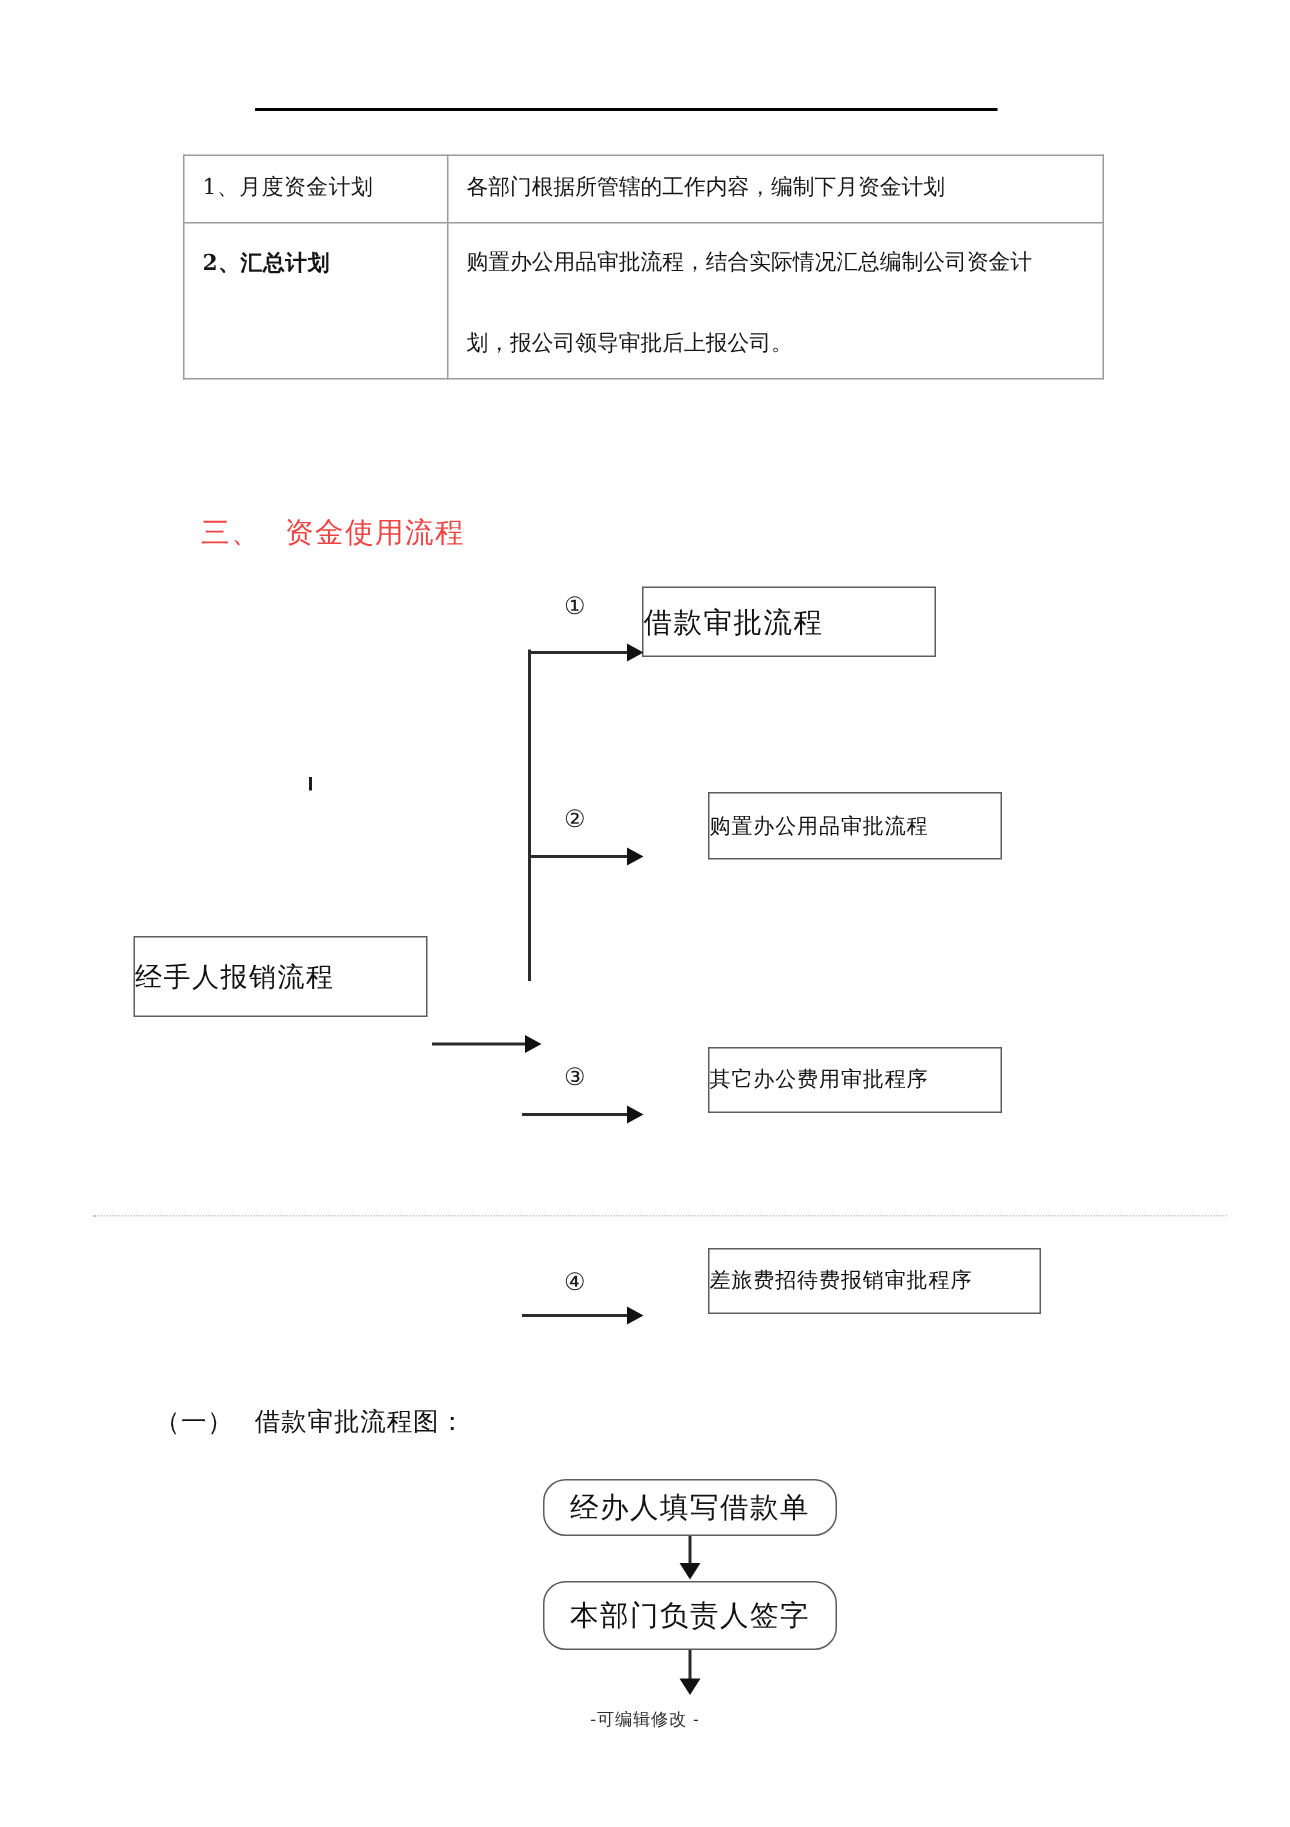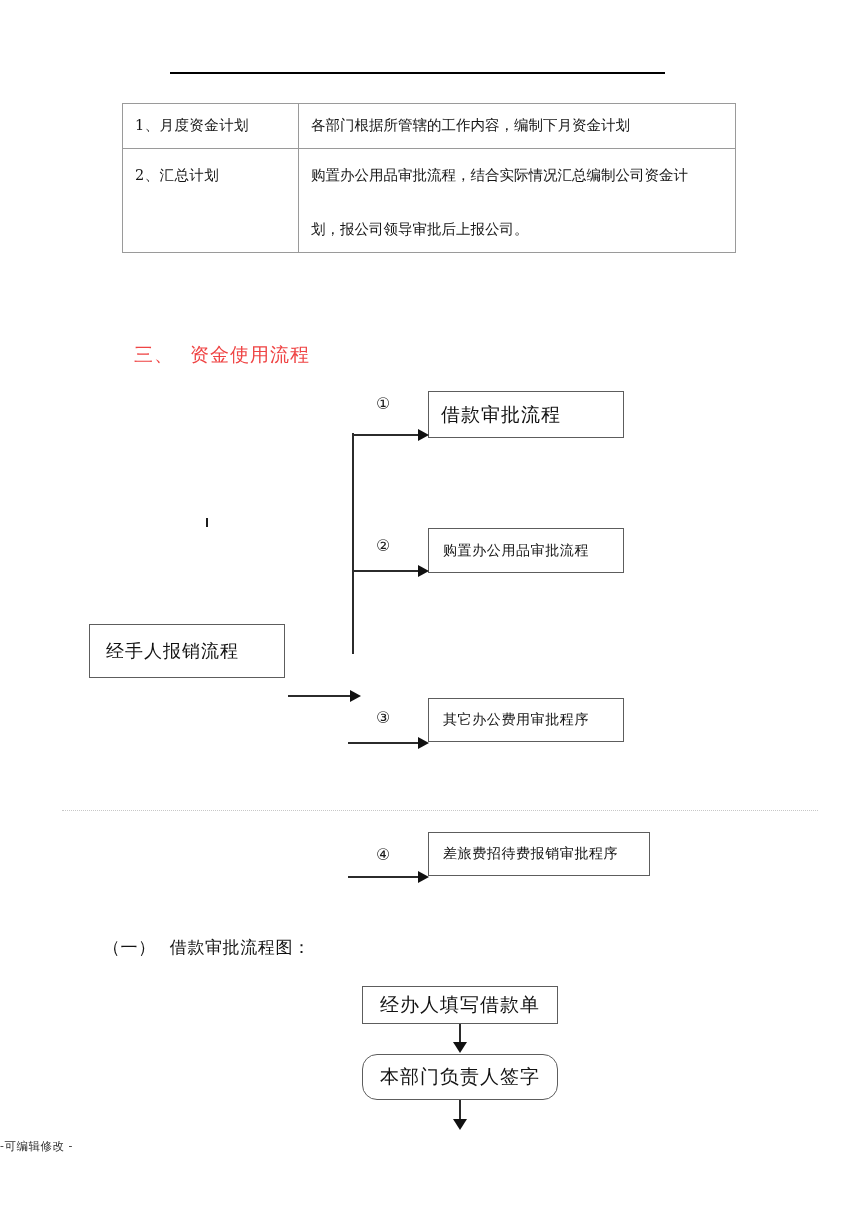--- a/index.html
+++ b/index.html
@@ -47,21 +47,21 @@
     line-height: 2.45;
     color: #151515;
   }
   .plan-table td.col-label {
     width: 151px;
     letter-spacing: 0.4px;
   }
   .plan-table tr.row-1 td { height: 44px; }
   .plan-table tr.row-2 td { height: 94px; vertical-align: top; padding-top: 9px; }
   .plan-table tr.row-3 td { height: 46px; }
-  .plan-table tr.row-2 td.col-label { vertical-align: top; }
+  .plan-table tr.row-2 td.col-label { vertical-align: top; font-weight: bold; }
   .cell-line { display: block; }
   .cell-line + .cell-line { margin-top: 18px; }
 
   
   .heading-sec {
     position: absolute;
     left: 134px;
     top: 342px;
     font-size: 19px;
     letter-spacing: 1px;
@@ -82,23 +82,23 @@
   
   .fbox {
     position: absolute;
     border: 1.5px solid #5d5d5d;
     background: #ffffff;
     box-sizing: border-box;
     display: flex;
     align-items: center;
     color: #121212;
   }
-  .fbox.lead  { padding-left: 16px; font-size: 18px; letter-spacing: 1px; }
-  .fbox.big   { padding-left: 12px; font-size: 19px; letter-spacing: 1px; }
-  .fbox.small { padding-left: 14px; font-size: 14px; letter-spacing: 0.6px; }
+  .fbox.lead  { padding-left: 0; font-size: 18px; letter-spacing: 1px; }
+  .fbox.big   { padding-left: 0; font-size: 19px; letter-spacing: 1px; }
+  .fbox.small { font-size: 14px; letter-spacing: 0.6px; margin-left: 44px; }
   .fbox.ctr   { justify-content: center; padding-left: 0; }
 
   
   .hline {
     position: absolute;
     height: 0;
     border-top: 2px solid #2b2b2b;
   }
   .vline {
     position: absolute;
@@ -147,20 +147,21 @@
     height: 9px;
     background: #1d1d1d;
   }
 
   
   .footer {
     position: absolute;
     left: 0;
     top: 1139px;
     width: 860px;
+    text-align: center;
     font-size: 11.5px;
     color: #2f2f2f;
     letter-spacing: 0.5px;
   }
 </style>
 </head>
 <body>
 
 <div id="page">
 
@@ -216,21 +217,21 @@
 
   <div class="circnum" style="left:376px; top:845px;">④</div>
   <div class="fbox small" style="left:428px; top:832px; width:222px; height:44px;">差旅费招待费报销审批程序</div>
   <div class="hline" style="left:348px; top:876px; width:74px;"></div>
   <div class="arrow-r" style="left:418px; top:871px;"></div>
 
   <div class="heading-sub">
     <span class="num">（一）</span><span>借款审批流程图：</span>
   </div>
 
-  <div class="fbox big ctr" style="left:362px; top:986px; width:196px; height:38px;">经办人填写借款单</div>
+  <div class="fbox big ctr" style="left:362px; top:986px; width:196px; height:38px;border-radius:15px;">经办人填写借款单</div>
   <div class="vline" style="left:459px; top:1024px; height:20px;"></div>
   <div class="arrow-d" style="left:453px; top:1042px;"></div>
 
   <div class="fbox big ctr" style="left:362px; top:1054px; width:196px; height:46px;border-radius:15px;">本部门负责人签字</div>
   <div class="vline" style="left:459px; top:1100px; height:22px;"></div>
   <div class="arrow-d" style="left:453px; top:1119px;"></div>
 
   <div class="footer">-可编辑修改 -</div>
 
 </div>

